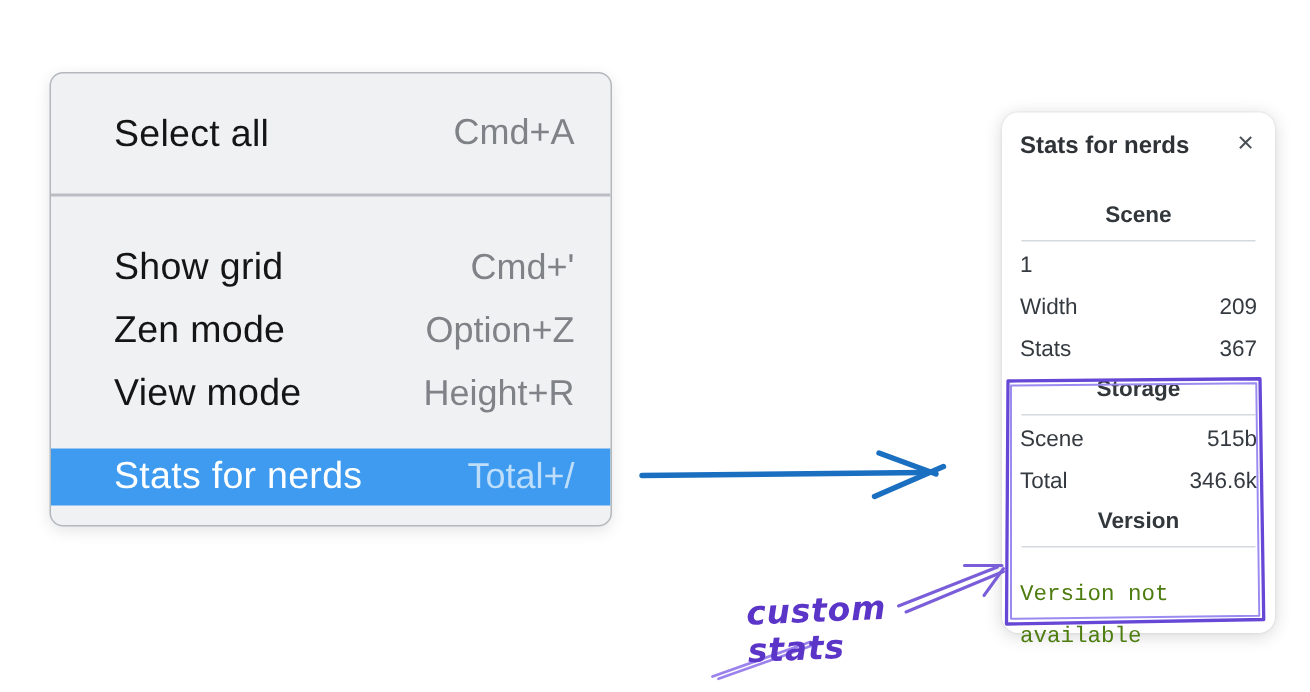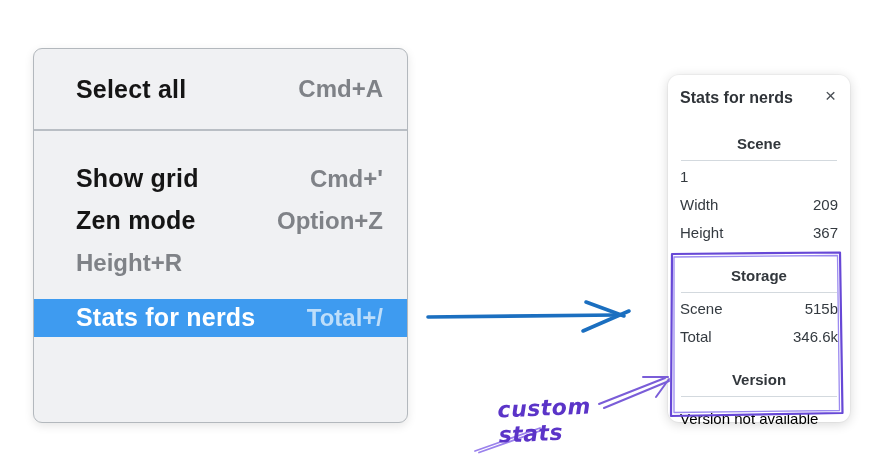--- a/index.html
+++ b/index.html
@@ -2,25 +2,24 @@
 <html><head>
 <meta charset="utf-8">
 <style>
   * { margin:0; padding:0; box-sizing:border-box; }
   html,body { width:873px; height:461px; background:#ffffff; overflow:hidden;
               font-family:"Liberation Sans", sans-serif; }
   .stage { position:relative; width:873px; height:461px; background:#ffffff; }
 
   
   .menu {
-    position:absolute; left:33px; top:48px; width:375px; height:375px;
+    position:absolute; left:33px; top:48px; width:375px; height:303px;
     background:#f0f1f3; border:1.5px solid #b3b8bd; border-radius:9px;
     box-shadow:0 3px 10px rgba(0,0,0,0.10);
     overflow:hidden;
-    font-weight:bold;
   }
   .menu-section-top { height:80px; display:flex; align-items:center; }
   .menu-divider { height:1.5px; background:#b9bec4; width:100%; }
   .menu-section-bottom { padding-top:27px; }
   .menu-item {
     height:42px; display:flex; align-items:center; justify-content:space-between;
     padding:0 24px 0 42px; cursor:default;
   }
   .menu-item .mi-label { font-size:25px; color:#151515; letter-spacing:0.2px; }
   .menu-item .mi-shortcut { font-size:24px; color:#7f8287; }
@@ -37,25 +36,25 @@
     box-shadow:0 2px 12px rgba(0,0,0,0.16), 0 0 0 1px rgba(0,0,0,0.03);
     padding:12px 12px 10px 12px; color:#343a40;
   }
   .panel-header { display:flex; align-items:flex-start; justify-content:space-between; }
   .panel-title { font-size:16px; font-weight:bold; line-height:22px; color:#2f3338; }
   .panel-close { font-size:19px; line-height:18px; color:#4c5157; cursor:pointer;
                  font-weight:400; padding:0 2px; }
   .sec-heading { text-align:center; font-size:15px; font-weight:bold; color:#32373c;
                  line-height:18px; }
   .sec-heading.first { margin-top:26px; }
-  .sec-heading.later { margin-top:20px; }
+  .sec-heading.later { margin-top:4px; }
   .sec-rule { border:none; border-top:1px solid #d3d9de; margin:7px 1px 2px 1px; }
   .stat-row { display:flex; justify-content:space-between; line-height:28px;
               font-size:15px; color:#343a40; }
-  .stat-note { font-size:15px; line-height:28px; color:#000000; margin-top:8px; }
+  .stat-note { font-size:15px; line-height:28px; color:#4d7c0f; margin-top:18px;font-family:Liberation Mono, monospace; }
 
   
   .anno-svg { position:absolute; left:0; top:0; width:873px; height:461px;
               pointer-events:none; }
   .custom-stats-label {
     position:absolute; left:498px; top:394px; width:160px;
     font-family:"DejaVu Sans", sans-serif; font-style:italic; font-weight:600;
     font-size:22px; color:#5b34c8; letter-spacing:0.5px;
     transform:rotate(-2.5deg);
   }
@@ -76,20 +75,21 @@
     <div class="menu-section-bottom">
       <div class="menu-item">
         <span class="mi-label">Show grid</span>
         <span class="mi-shortcut">Cmd+'</span>
       </div>
       <div class="menu-item">
         <span class="mi-label">Zen mode</span>
         <span class="mi-shortcut">Option+Z</span>
       </div>
       <div class="menu-item">
+        <span class="mi-label">View mode</span>
         <span class="mi-shortcut">Height+R</span>
       </div>
       <div class="menu-item selected">
         <span class="mi-label">Stats for nerds</span>
         <span class="mi-shortcut">Total+/</span>
       </div>
     </div>
   </div>
 
   <div class="panel">
@@ -101,21 +101,21 @@
     <div class="sec-heading first">Scene</div>
     <hr class="sec-rule">
     <div class="stat-row">
       <span>1</span>
     </div>
     <div class="stat-row">
       <span>Width</span>
       <span>209</span>
     </div>
     <div class="stat-row">
-      <span>Height</span>
+      <span>Stats</span>
       <span>367</span>
     </div>
 
     <div class="sec-heading later">Storage</div>
     <hr class="sec-rule">
     <div class="stat-row">
       <span>Scene</span>
       <span>515b</span>
     </div>
     <div class="stat-row">

